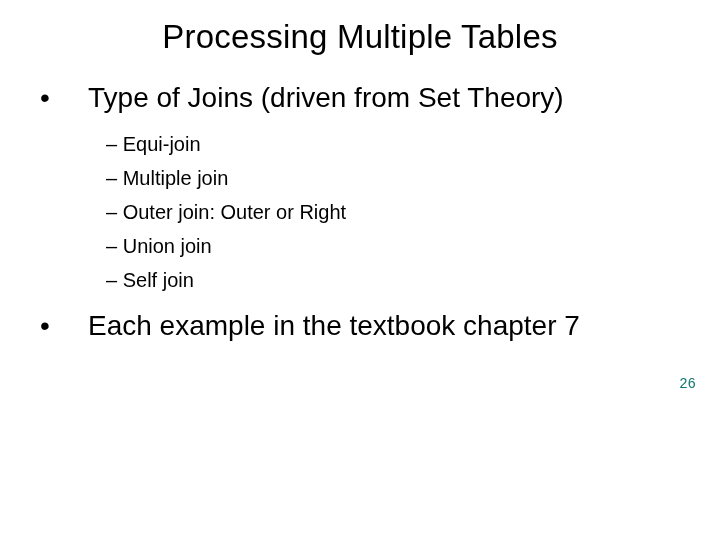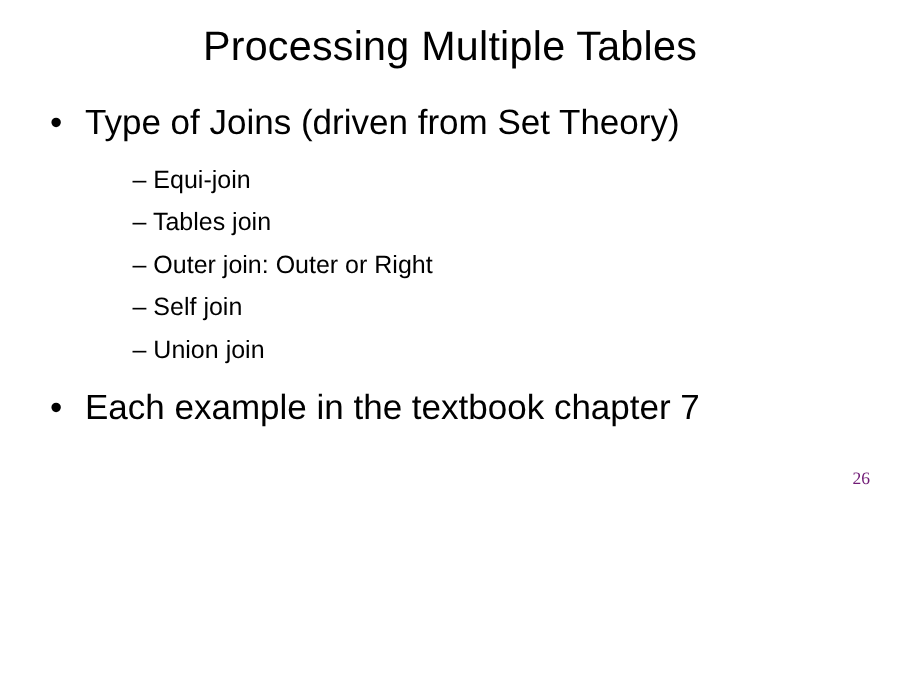--- a/index.html
+++ b/index.html
@@ -40,38 +40,39 @@
     font-size: 28px;
     line-height: 34px;
     width: 28px;
     flex: 0 0 28px;
     text-align: left;
     padding-left: 4px;
   }
   .bullet-text {
     font-size: 28px;
     line-height: 34px;
+    margin-left: 20px;
   }
   .sublist {
     padding: 4px 0 12px 70px;
   }
   .sub-row {
     font-size: 20px;
     line-height: 34px;
   }
   .sub-dash {
     display: inline;
   }
   .page-number {
     position: absolute;
     right: 24px;
     bottom: 20px;
-    color: #701a75;
+    color: #0f766e;
     font-size: 14px;
-    font-family: Liberation Serif, serif;
+    font-family: Liberation Mono, monospace;
   }
 </style>
 </head>
 <body>
 
 <div class="slide">
 
   <div class="title">Processing Multiple Tables</div>
 
   <div class="body">
@@ -81,33 +82,33 @@
       <div class="bullet-text">Type of Joins (driven from Set Theory)</div>
     </div>
 
     <div class="sublist">
       <div class="sub-row">
         <span class="sub-dash">–</span>
         <span>Equi-join</span>
       </div>
       <div class="sub-row">
         <span class="sub-dash">–</span>
-        <span>Tables join</span>
+        <span>Multiple join</span>
       </div>
       <div class="sub-row">
         <span class="sub-dash">–</span>
         <span>Outer join: Outer or Right</span>
       </div>
       <div class="sub-row">
         <span class="sub-dash">–</span>
-        <span>Self join</span>
+        <span>Union join</span>
       </div>
       <div class="sub-row">
         <span class="sub-dash">–</span>
-        <span>Union join</span>
+        <span>Self join</span>
       </div>
     </div>
 
     <div class="bullet-row">
       <div class="bullet-dot">•</div>
       <div class="bullet-text">Each example in the textbook chapter 7</div>
     </div>
 
   </div>
 

